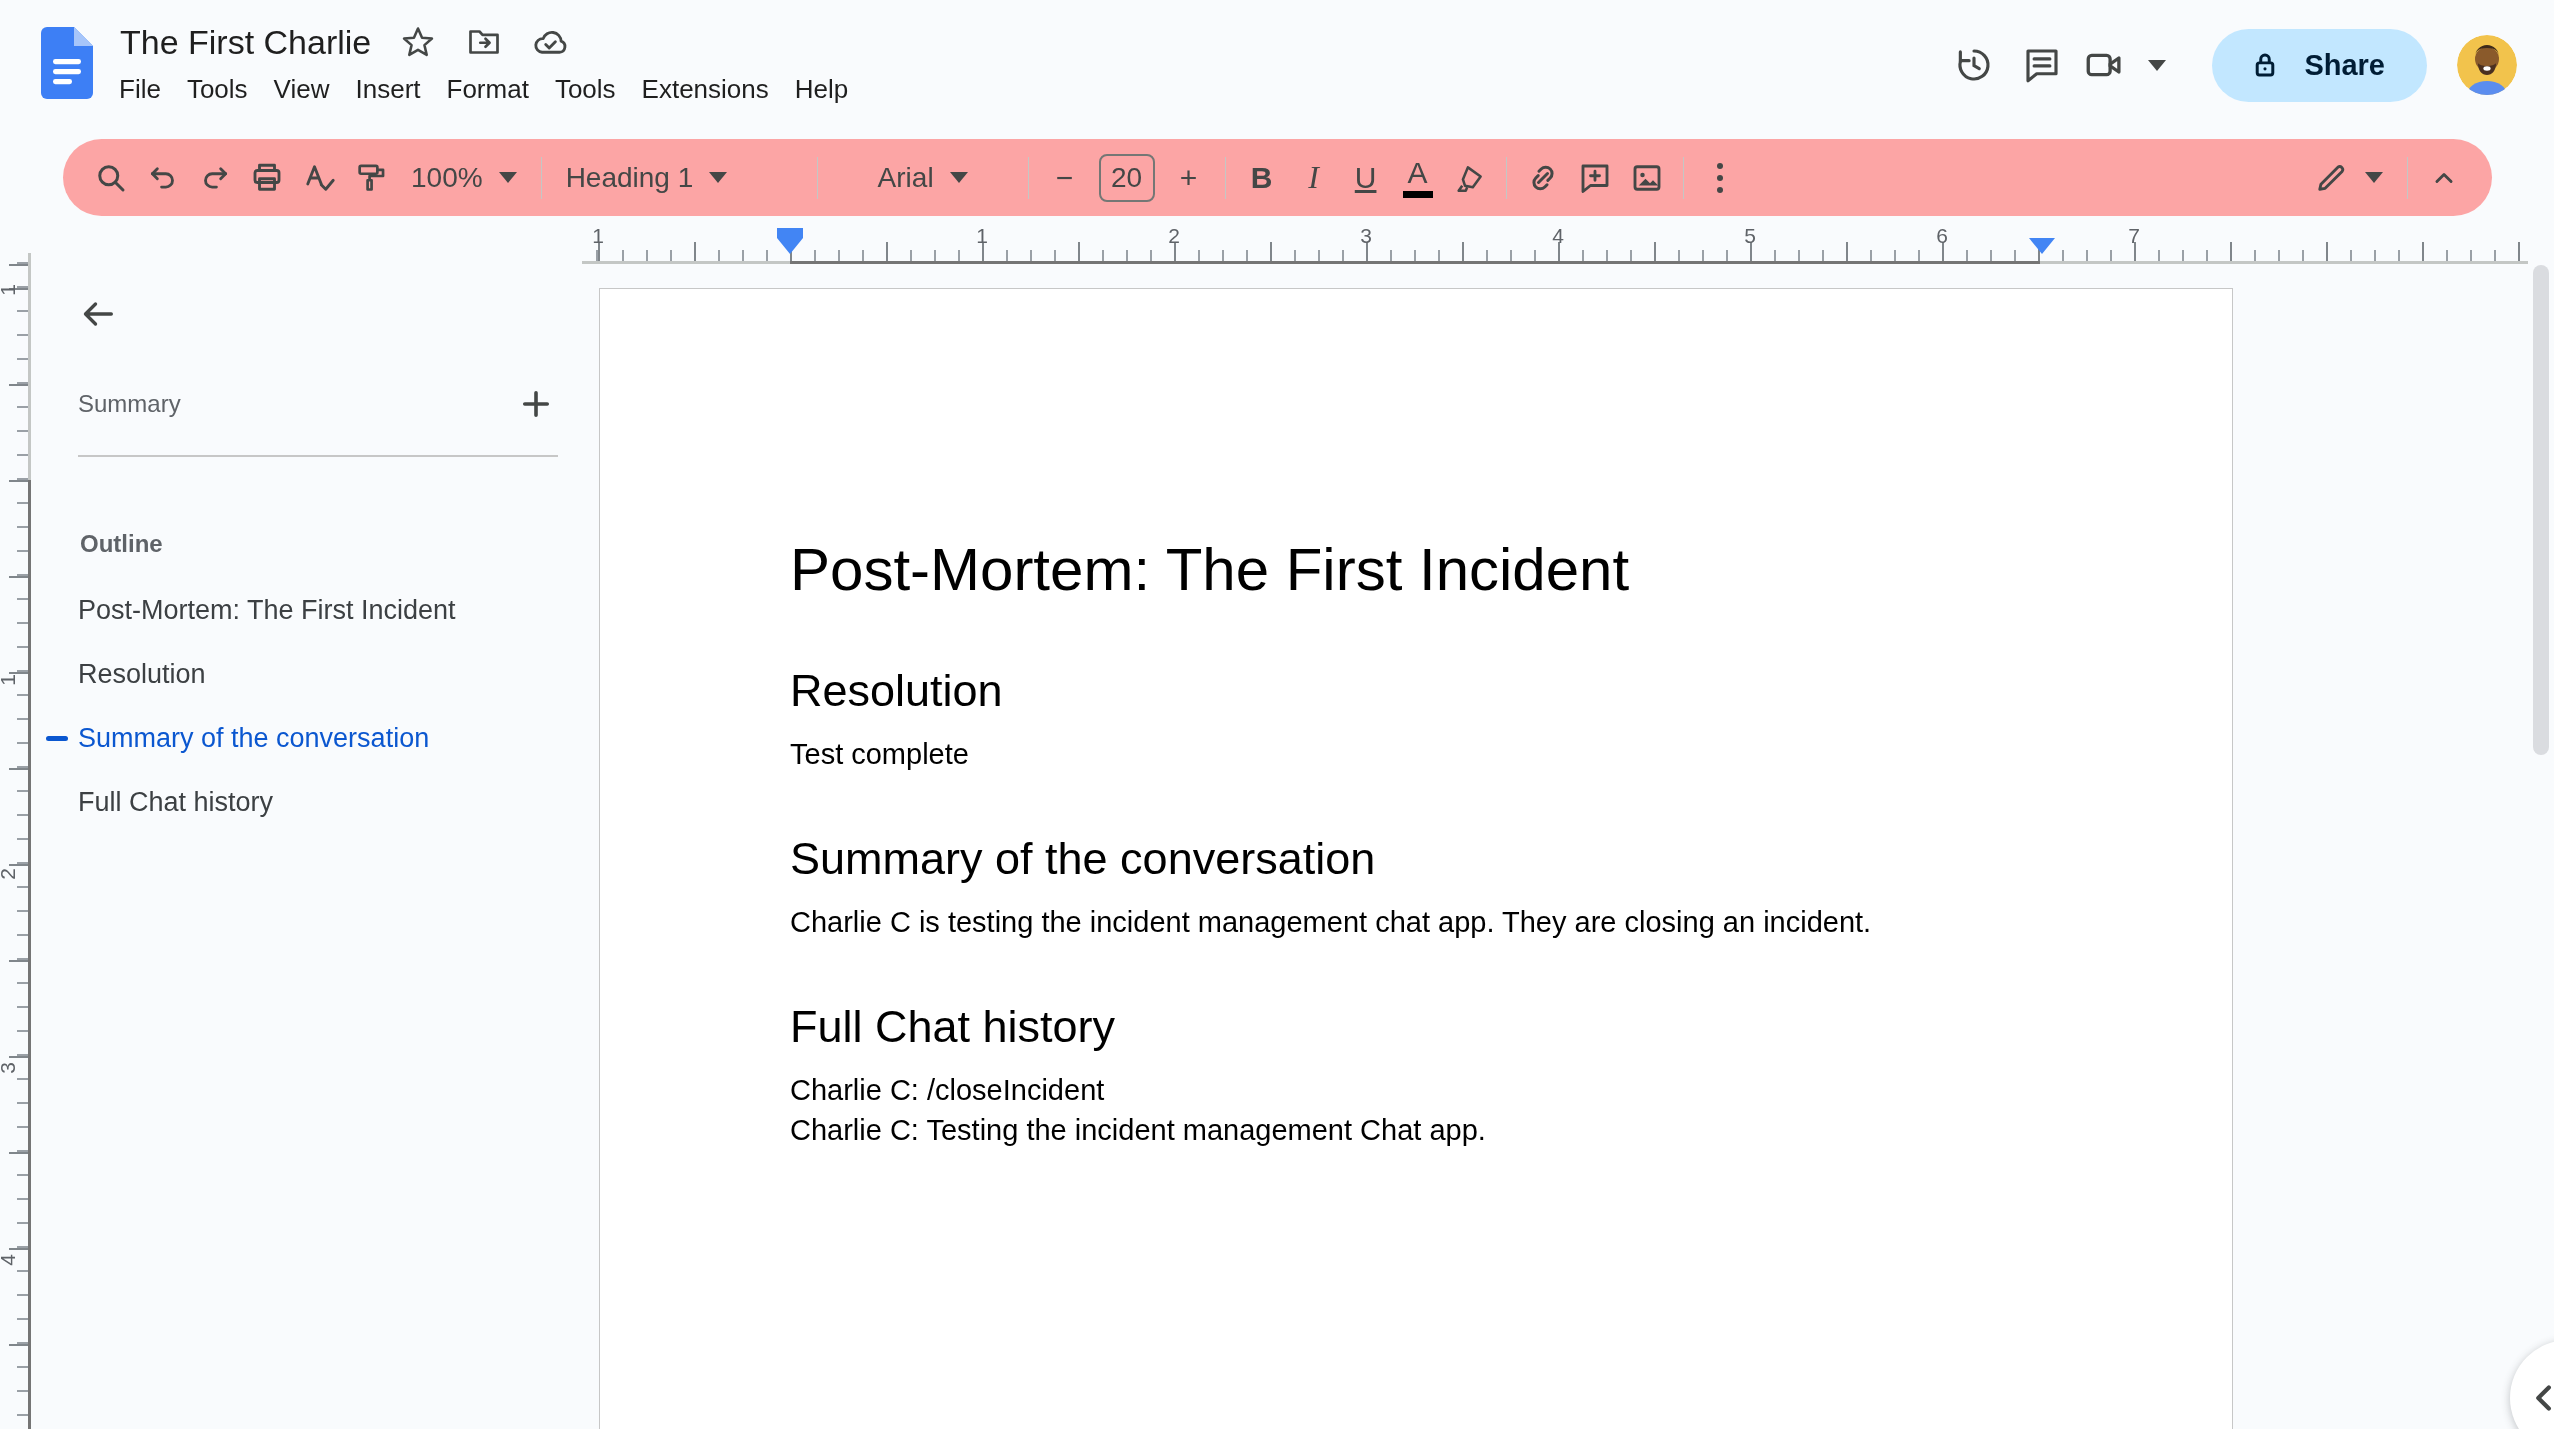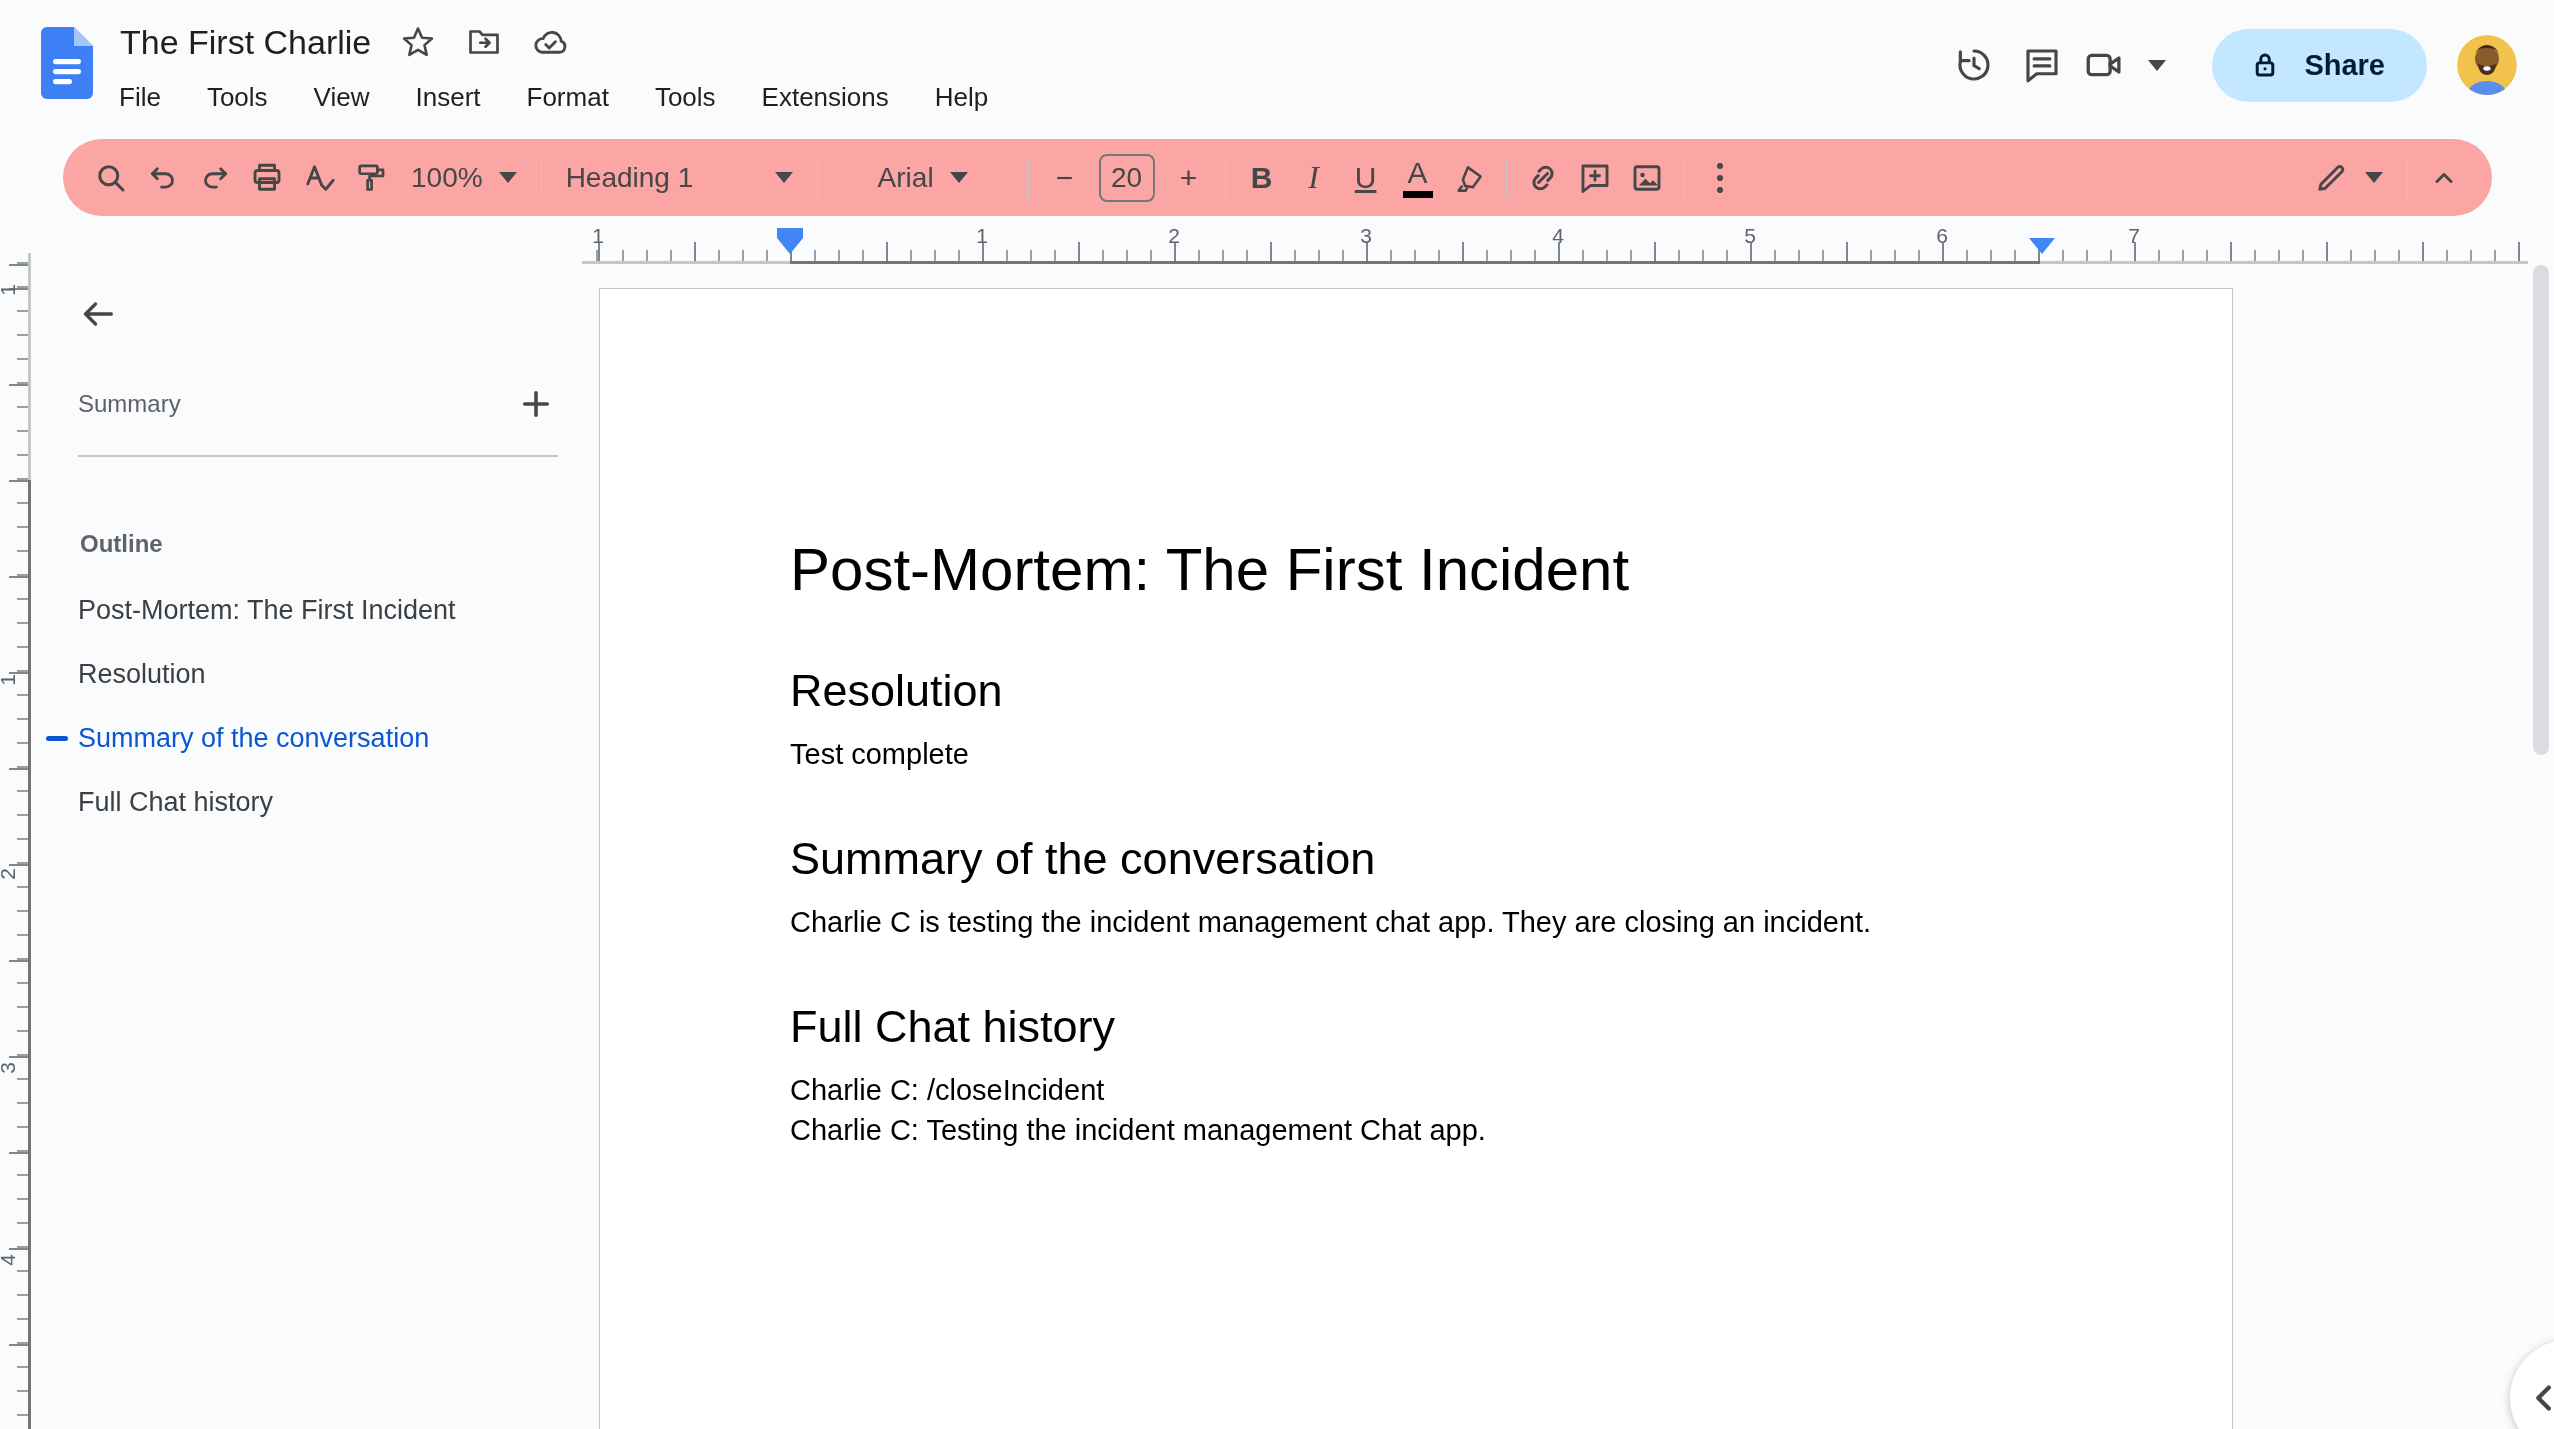--- a/index.html
+++ b/index.html
@@ -12,21 +12,21 @@
   }
   button { background:none; border:none; cursor:pointer; font-family:inherit; }
 
   
   .app-header { position:absolute; left:0; top:0; width:2554px; height:130px; }
   .docs-logo { position:absolute; left:41px; top:26px; width:52px; height:74px; }
   .doc-title-row { position:absolute; left:120px; top:18px; height:48px; display:flex; align-items:center; }
   .doc-title { font-size:34px; color:#1f1f1f; letter-spacing:0; }
   .title-icons { display:flex; align-items:center; margin-left:28px; gap:28px; }
   .title-icons .icon { width:38px; height:38px; display:flex; align-items:center; justify-content:center; }
-  .menu-bar { position:absolute; left:106px; top:76px; height:42px; display:flex; align-items:center;gap:20px; }
+  .menu-bar { position:absolute; left:106px; top:68px; height:42px; display:flex; align-items:center; }
   .menu-item { font-size:26px; color:#1f1f1f; padding:4px 13px; border-radius:8px; }
   .header-right { position:absolute; right:37px; top:0; height:130px; display:flex; align-items:center; }
   .hdr-icon-btn { width:68px; height:68px; display:flex; align-items:center; justify-content:center; border-radius:50%; }
   .meet-group { display:flex; align-items:center; margin-right:26px; }
   .share-button { display:flex; align-items:center; gap:22px; background:#c2e7ff; border-radius:37px;
                   height:73px; padding:0 42px 0 36px; margin-left:20px; }
   .share-label { font-size:29px; font-weight:600; color:#001d35; }
   .avatar { width:60px; height:60px; border-radius:50%; overflow:hidden; margin-left:30px; }
 
   
@@ -242,21 +242,21 @@
       <path d="M16.5 6.2h4v4.4H11v3"></path>
         <rect x="9.6" y="13.6" width="2.8" height="6.5"></rect>
     </svg>
   </button>
 
   <button class="tb-text-btn">
     <span class="tb-label">100%</span>
     <span class="caret"></span>
   </button>
   <span class="tb-divider"></span>
-  <button class="tb-text-btn" style="min-width:255px;justify-content:space-between">
+  <button class="tb-text-btn" style="min-width:255px;justify-content:flex-start">
     <span class="tb-label">Heading 1</span>
     <span class="caret"></span>
   </button>
   <span class="tb-divider"></span>
   <button class="tb-text-btn" style="min-width:190px;justify-content:center">
     <span class="tb-label">Arial</span>
     <span class="caret"></span>
   </button>
   <span class="tb-divider"></span>
   <button class="tb-btn glyph-btn">−</button>

